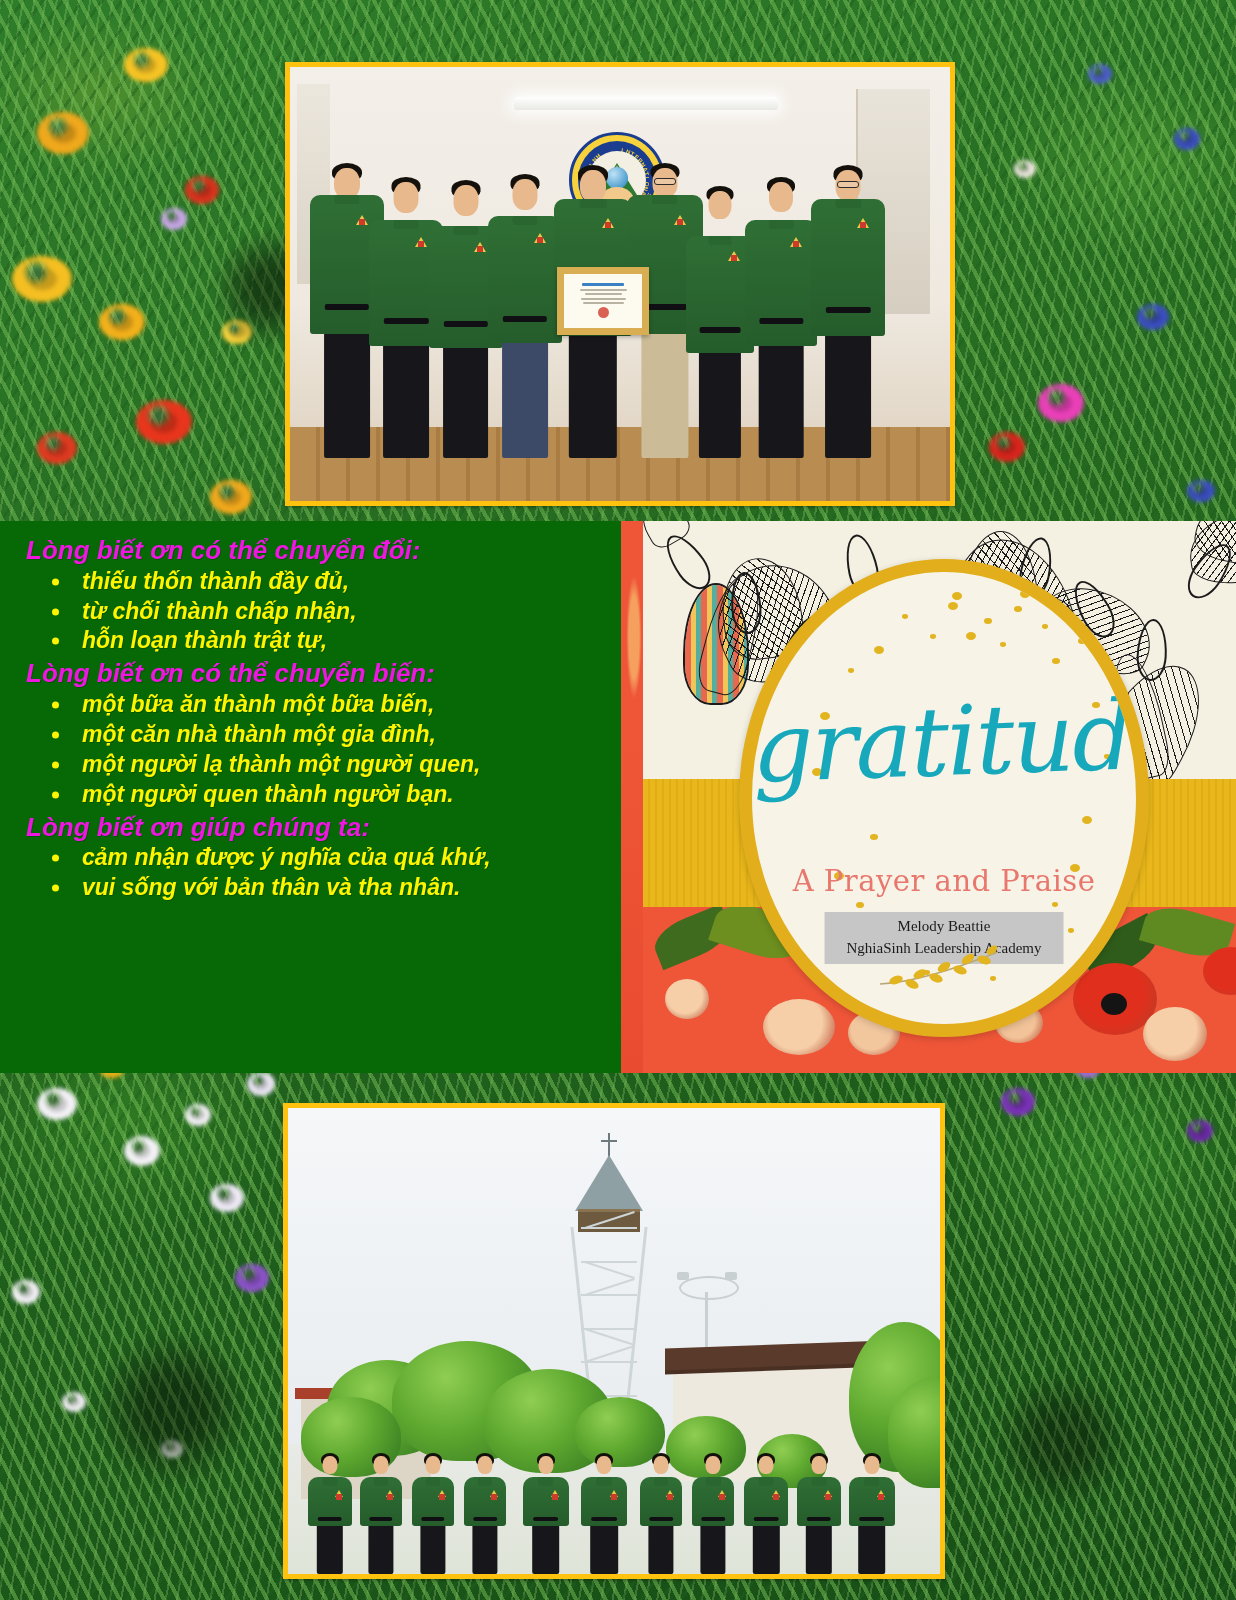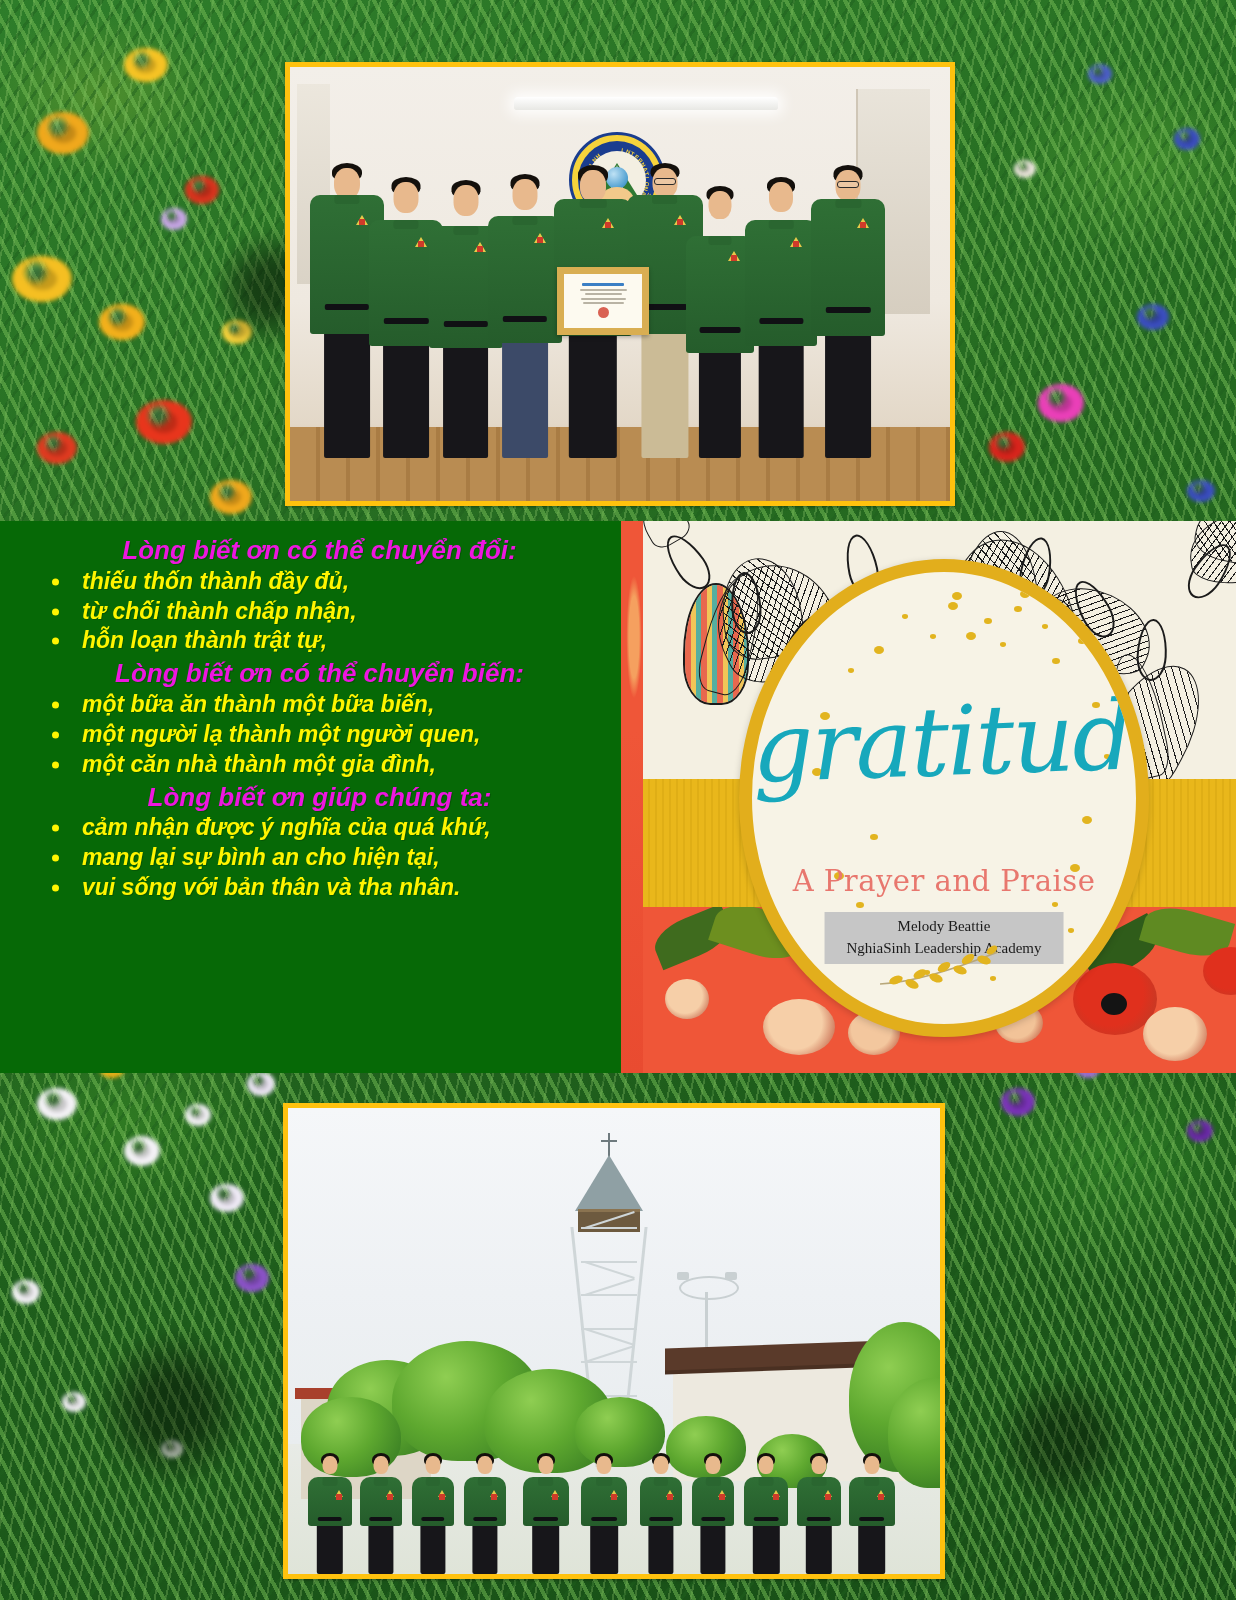--- a/index.html
+++ b/index.html
@@ -103,21 +103,21 @@
     background:#fdfaf0;border:7px solid #d9ae52;box-sizing:border-box;box-shadow:0 2px 4px rgba(0,0,0,.28);}
   .cert-lines{position:absolute;inset:5px;display:flex;flex-direction:column;gap:2.5px;align-items:center;justify-content:center;}
   .cert-lines i{display:block;height:2px;background:#b9b3a4;border-radius:1px;}
   .cert-title{height:3px!important;background:#3b7fc4!important;}
   .cert-seal{width:11px;height:11px;border-radius:50%;background:#cf3b2a;opacity:.8;}
 
   
   #quote-panel{position:absolute;left:0;top:521px;width:621px;height:552px;background:#066906;}
   #quote-panel .inner{padding:14px 0 0 18px;}
   .q-head{color:#EE16E0;font-size:26px;font-weight:bold;font-style:italic;line-height:1.18;
-    margin:0 8px 1px 8px;white-space:nowrap;text-shadow:1px 1px 0 rgba(0,0,0,.18);text-align:center;}
+    margin:0 8px 1px 8px;white-space:nowrap;text-shadow:1px 1px 0 rgba(0,0,0,.18);}
   .q-list{list-style:none;margin:0 0 2px 0;padding:0;}
   .q-item{color:#FFF500;font-size:23px;font-weight:bold;font-style:italic;line-height:1.30;
     padding-left:64px;position:relative;white-space:nowrap;text-shadow:1px 1px 0 rgba(0,0,0,.18);}
   .q-item::before{content:"";position:absolute;left:34px;top:50%;transform:translateY(-50%);
     width:7px;height:7px;border-radius:50%;background:#FFF500;}
 
   
   #gratitude{position:absolute;left:621px;top:521px;width:615px;height:552px;overflow:hidden;background:#20c4ab;}
   .g-teal{position:absolute;inset:0;background:#21c4ad;}
   .g-leftstrip{position:absolute;left:0;top:0;width:28px;height:100%;
@@ -403,27 +403,27 @@
     <div class="inner" id="quote-content">
         <div class="q-head">Lòng biết ơn có thể chuyển đổi:</div>
         <ul class="q-list">
           <li class="q-item">thiếu thốn thành đầy đủ,</li>
           <li class="q-item">từ chối thành chấp nhận,</li>
           <li class="q-item">hỗn loạn thành trật tự,</li>
         </ul>
         <div class="q-head">Lòng biết ơn có thể chuyển biến:</div>
         <ul class="q-list">
           <li class="q-item">một bữa ăn thành một bữa biến,</li>
+          <li class="q-item">một căn nhà thành một gia đình,</li>
           <li class="q-item">một người lạ thành một người quen,</li>
-          <li class="q-item">một căn nhà thành một gia đình,</li>
+          <li class="q-item">một người quen thành người bạn.</li>
         </ul>
         <div class="q-head">Lòng biết ơn giúp chúng ta:</div>
         <ul class="q-list">
           <li class="q-item">cảm nhận được ý nghĩa của quá khứ,</li>
-          <li class="q-item">mang lại sự bình an cho hiện tại,</li>
           <li class="q-item">vui sống với bản thân và tha nhân.</li>
         </ul>
       </div>
   </div>
 
   <div id="gratitude">
     <div class="g-teal"></div>
     <div class="g-leftstrip"></div>
 
     <div class="g-mandala" id="mandala">

